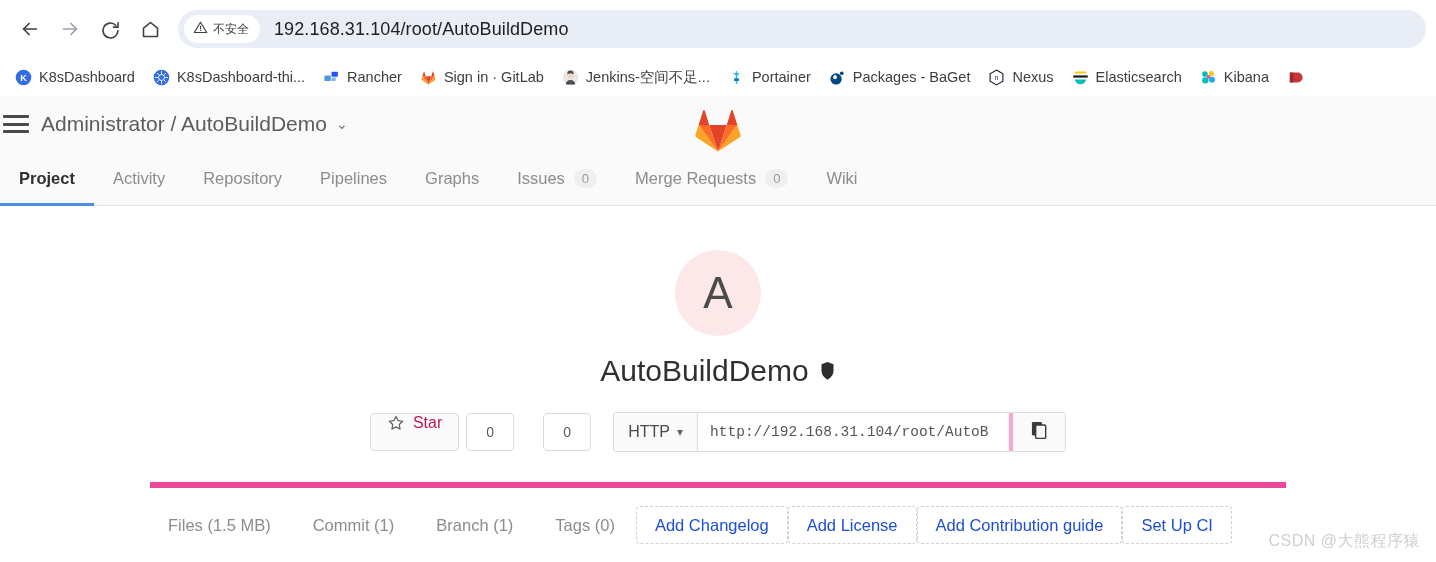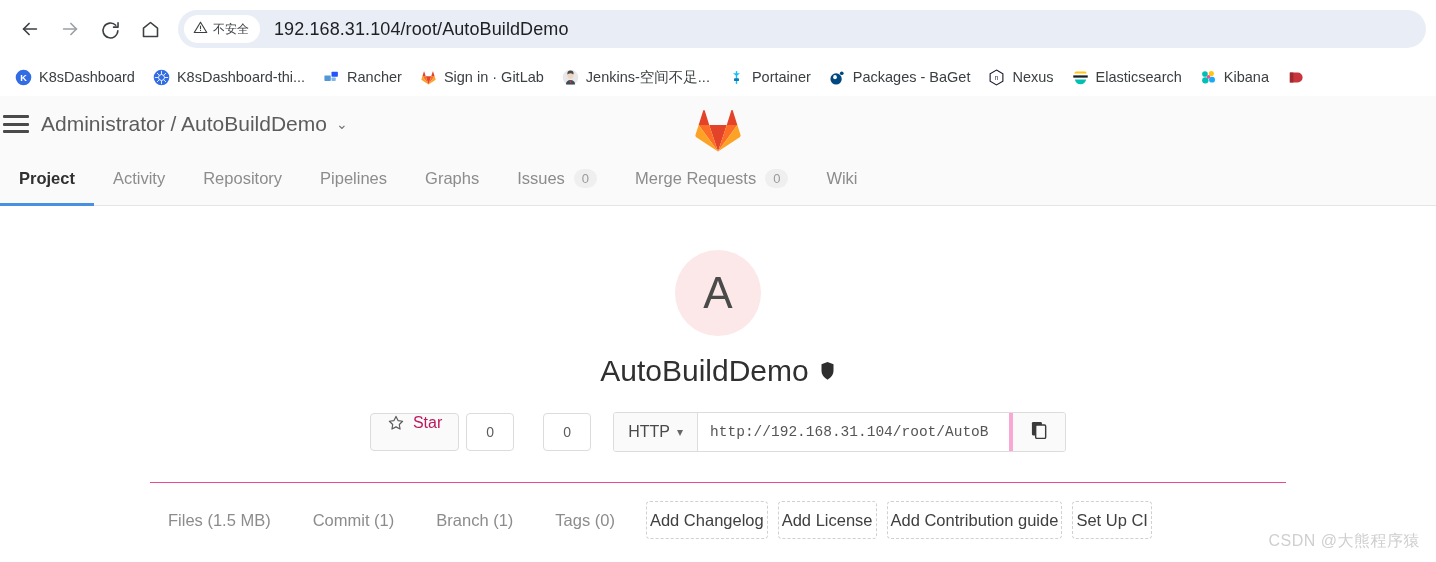--- a/index.html
+++ b/index.html
@@ -272,21 +272,21 @@
   .clone-copy {
     background: #fafafa;
     width: 52px;
     display: flex;
     align-items: center;
     justify-content: center;
   }
 
   .stats-row {
     margin-top: 30px;
-    border-top: 1px solid #ec4899;
+    border-top: 6px solid #ec4899;
     width: 1136px;
     margin-left: auto;
     margin-right: auto;
     padding-top: 18px;
     display: flex;
     align-items: center;
     gap: 0;
   }
   .stat-link {
     font-size: 16.5px;
@@ -294,24 +294,23 @@
     padding: 0 21px;
     white-space: nowrap;
   }
   .stat-link:first-child { padding-left: 18px; }
   .dashed-btn {
     border: 1px dashed #d0d0d0;
     border-radius: 4px;
     height: 38px;
     display: flex;
     align-items: center;
-    padding: 0 3px;
+    padding: 0 18px;
     font-size: 16.5px;
-    color: #404040;
-    margin-left: 10px;
+    color: #1d4ed8;
     white-space: nowrap;
     background: #fff;
   }
 
   .watermark {
     position: absolute;
     right: 16px;
     bottom: 10px;
     font-size: 16px;
     color: #cfcfcf;

